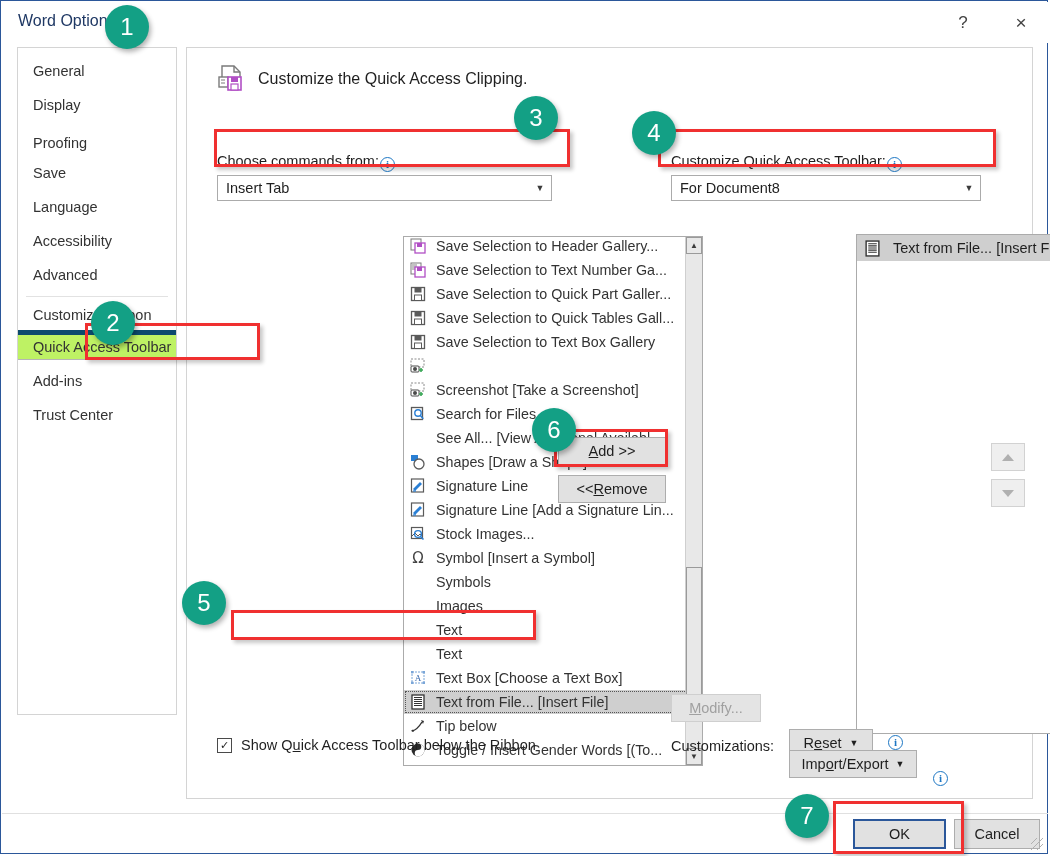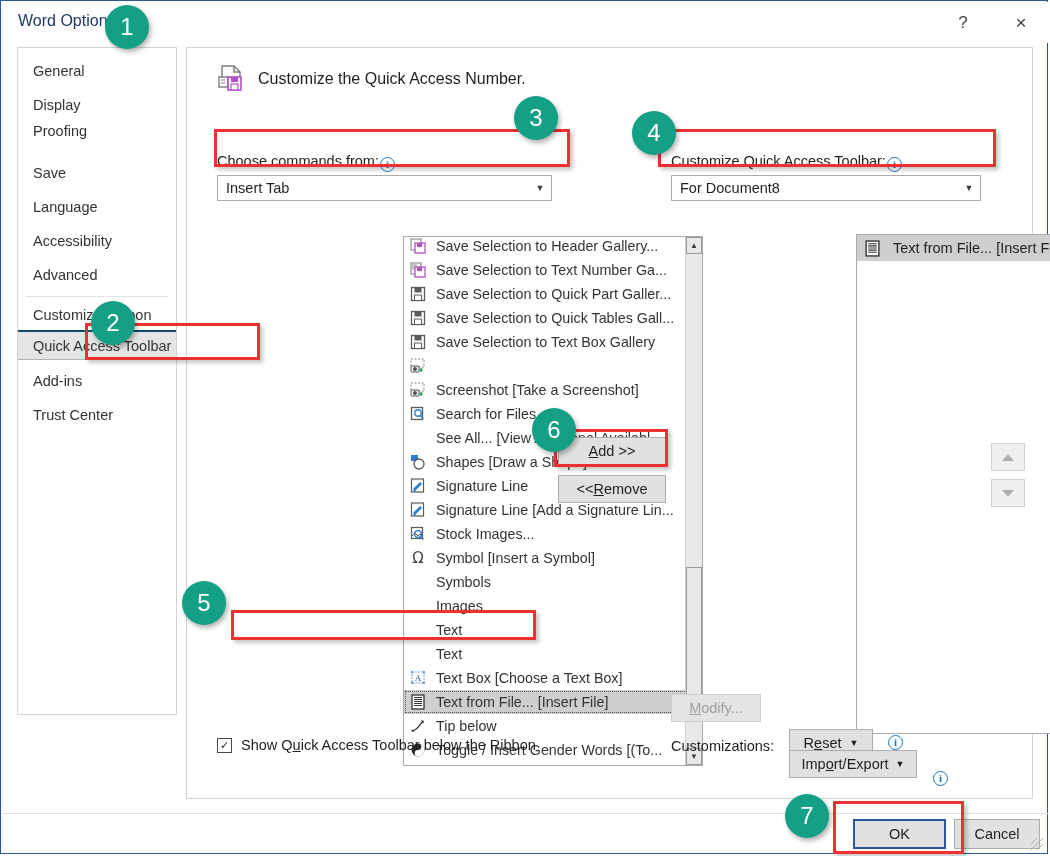--- a/index.html
+++ b/index.html
@@ -42,22 +42,22 @@
     background:#ffffff;
     box-sizing:border-box;
   }
   .side-item{
     position:absolute;left:0;width:158px;height:30px;
     display:flex;align-items:center;
     padding-left:15px;box-sizing:border-box;
     font-size:14.5px;color:#333;white-space:nowrap;
   }
   .side-item.sel{
-    background:#e5e5e5;
-    border-top:2px solid #0c4a6e;
+    background:#bef264;
+    border-top:5px solid #0c4a6e;
     border-bottom:1px solid #b5b5b5;
   }
   .side-sep{
     position:absolute;left:8px;width:142px;height:1px;background:#e2e2e2;
   }
   
   .main{
     position:absolute;left:185px;top:46px;width:847px;height:752px;
     border:1px solid #d4d4d4;background:#ffffff;box-sizing:border-box;
   }
@@ -203,21 +203,21 @@
 
   <div class="titlebar">
     <div class="title-text">Word Options</div>
     <div class="tb-btn tb-help">?</div>
     <div class="tb-btn tb-close">×</div>
   </div>
 
   <div class="sidebar">
     <div class="side-item" style="top:8px">General</div>
     <div class="side-item" style="top:42px">Display</div>
-    <div class="side-item" style="top:68px">Proofing</div>
+    <div class="side-item" style="top:80px">Proofing</div>
     <div class="side-item" style="top:110px">Save</div>
     <div class="side-item" style="top:144px">Language</div>
     <div class="side-item" style="top:178px">Accessibility</div>
     <div class="side-item" style="top:212px">Advanced</div>
     <div class="side-sep" style="top:248px"></div>
     <div class="side-item" style="top:252px">Customize Ribbon</div>
     <div class="side-item sel" style="top:282px">Quick Access Toolbar</div>
     <div class="side-item" style="top:318px">Add-ins</div>
     <div class="side-item" style="top:352px">Trust Center</div>
   </div>
@@ -229,21 +229,21 @@
         <svg width="30" height="30" viewBox="0 0 30 30">
           <path d="M5 2 h12 l6 6 v8 h-18 z" fill="#ffffff" stroke="#7a7a7a" stroke-width="1.4"></path>
           <path d="M17 2 v6 h6" fill="none" stroke="#7a7a7a" stroke-width="1.4"></path>
           <rect x="2" y="13" width="9" height="10" fill="#ffffff" stroke="#7a7a7a" stroke-width="1.4"></rect>
           <path d="M4 16 h4 M4 19 h4" stroke="#7a7a7a" stroke-width="1"></path>
           <rect x="11" y="13" width="13" height="13" fill="#ffffff" stroke="#b14fc5" stroke-width="1.6"></rect>
           <rect x="14" y="13" width="7" height="5" fill="#b14fc5"></rect>
           <rect x="14" y="20" width="7" height="6" fill="#ffffff" stroke="#b14fc5" stroke-width="1.2"></rect>
         </svg>
       </div>
-      <div class="panel-head-text">Customize the Quick Access Number.</div>
+      <div class="panel-head-text">Customize the Quick Access Clipping.</div>
     </div>
 
     <div class="lbl" style="left:30px;top:105px">
       <span>Choose commands from:</span><span class="info-i">i</span>
     </div>
     <div class="combo" style="left:30px;top:127px;width:335px">
       <div class="ctext">Insert Tab</div>
       <div class="carr">▼</div>
     </div>
 

